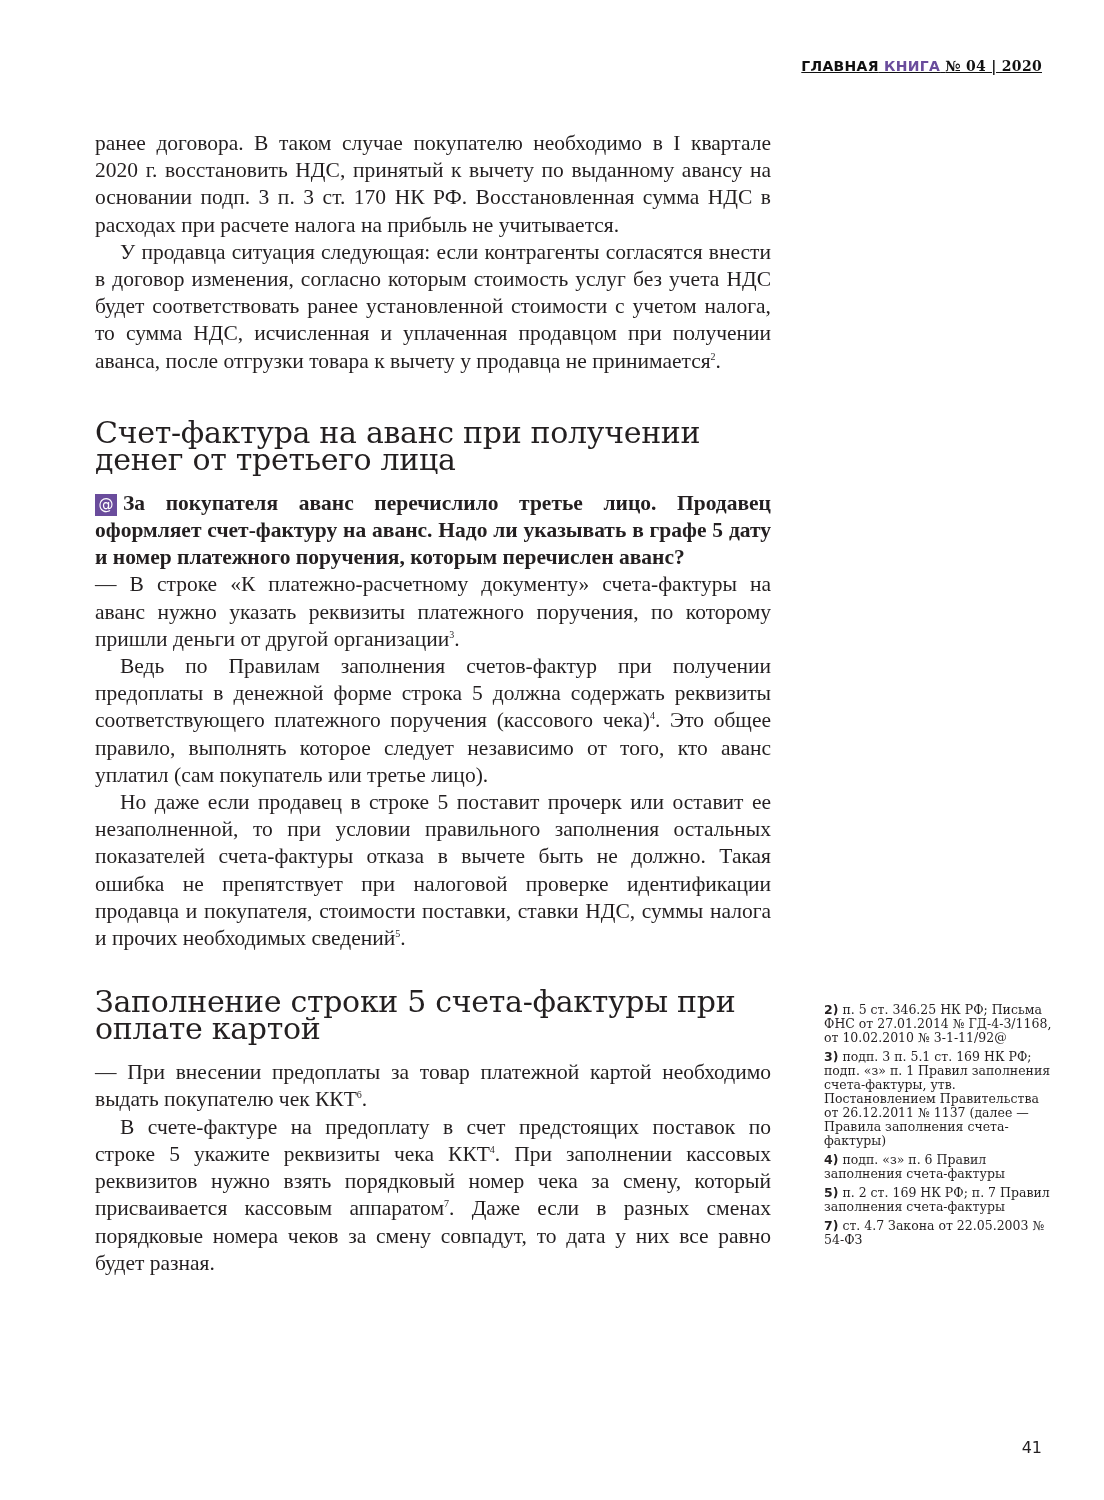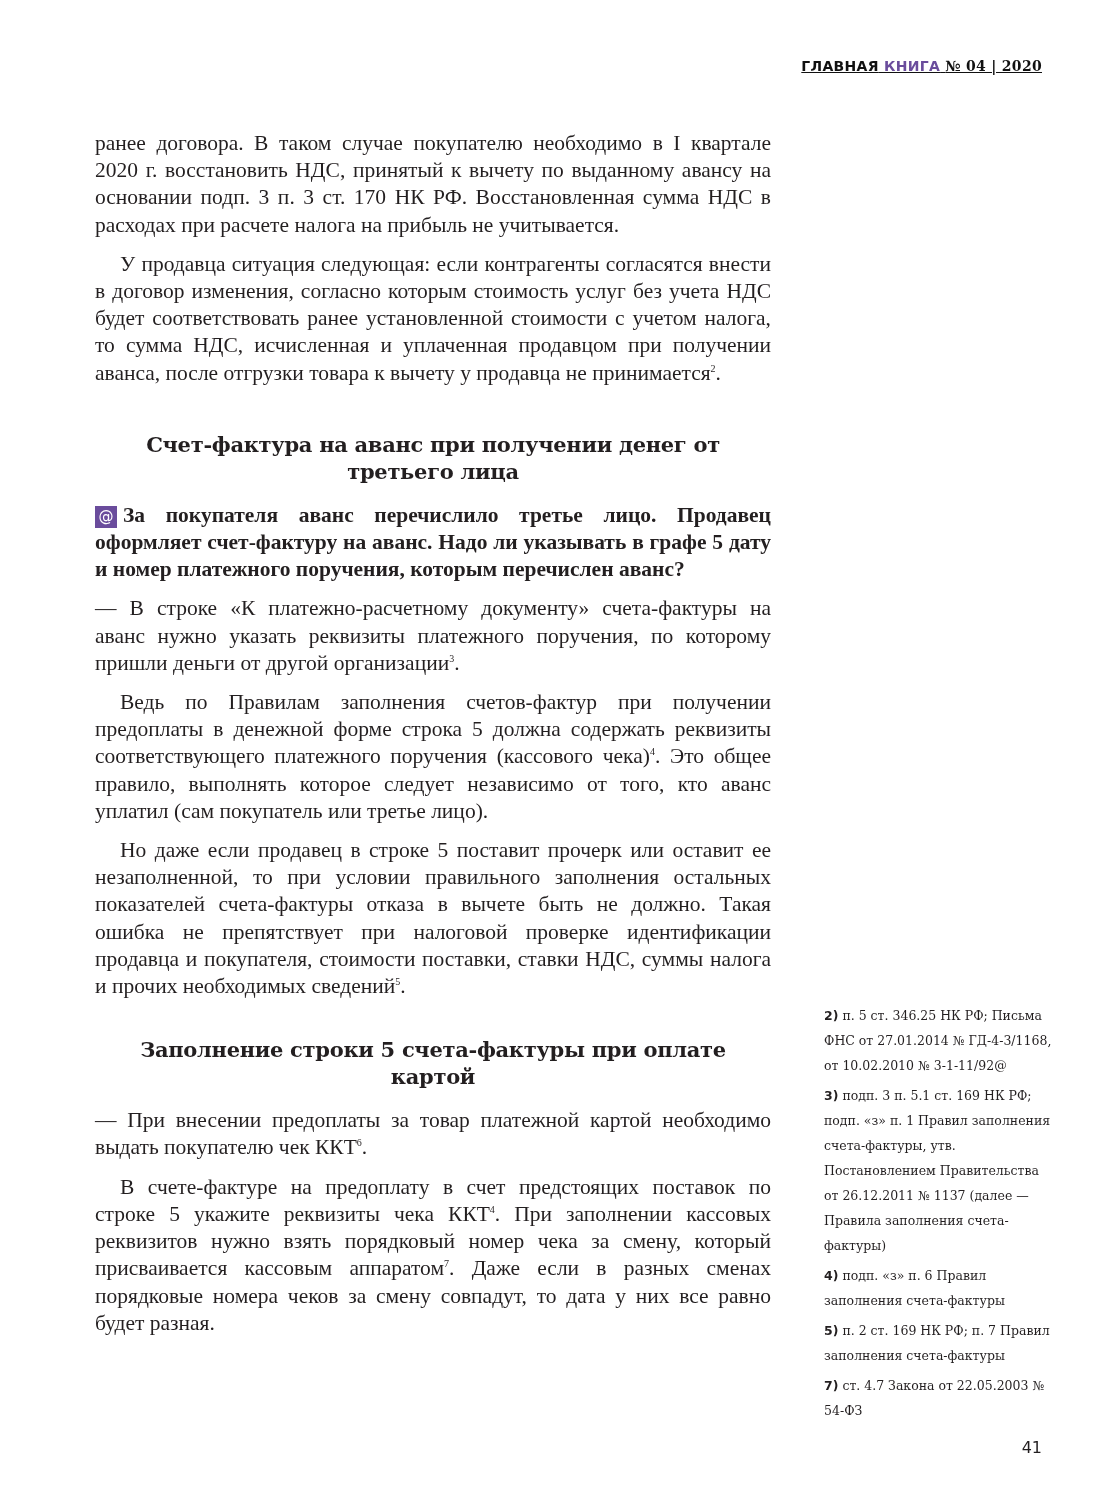--- a/index.html
+++ b/index.html
@@ -12,37 +12,37 @@
   }
   .header .brand2 { color: #6a4c9c; }
   .header .issue { font-family: "DejaVu Serif", serif; font-weight: bold; }
   .main {
     position: absolute; left: 95px; top: 130px; width: 676px;
     font-family: "Liberation Serif", serif; font-size: 21.5px; line-height: 27.2px;
     text-align: justify; hyphens: auto;
   }
   .main p { margin: 0; }
   .main p.indent { text-indent: 25px; }
-  .main p + p { margin-top: 12px; }
+  .main p + p { margin-top: 0; }
   h2 {
-    font-family: "DejaVu Serif", serif; font-weight: bold; font-size: 21px; line-height: 27px;
-    margin: 0; text-align: center; letter-spacing: -0.3px;
+    font-family: "DejaVu Serif", serif; font-weight: normal; font-size: 30px; line-height: 27px;
+    margin: 0; text-align: left; letter-spacing: -0.3px;
   }
   .h2a { margin-top: 44px !important; margin-bottom: 17px !important; }
   .h2b { margin-top: 36px !important; margin-bottom: 17px !important; }
   .q { font-weight: bold; }
   .at {
     display: inline-block; width: 22px; height: 22px; background: #6a4c9c; color: #fff;
     font-family: "DejaVu Sans", sans-serif; font-size: 15px; line-height: 21px; text-align: center;
     margin-right: 6px; vertical-align: 1px; font-weight: normal;
   }
   sup { font-size: 10px; line-height: 0; vertical-align: 8px; }
   .side {
     position: absolute; left: 824px; top: 1003px; width: 230px;
-    font-family: "DejaVu Serif", serif; font-size: 12.5px; line-height: 25px; color: #231f20;
+    font-family: "DejaVu Serif", serif; font-size: 12.5px; line-height: 14px; color: #231f20;
   }
   .side .fn { margin-bottom: 5px; }
   .side .num { font-family: "DejaVu Sans", sans-serif; font-weight: bold; }
   .pageno {
     position: absolute; right: 62px; top: 1438px;
     font-family: "DejaVu Sans", sans-serif; font-size: 16px; color: #231f20;
   }
 </style>
 </head>
 <body>

